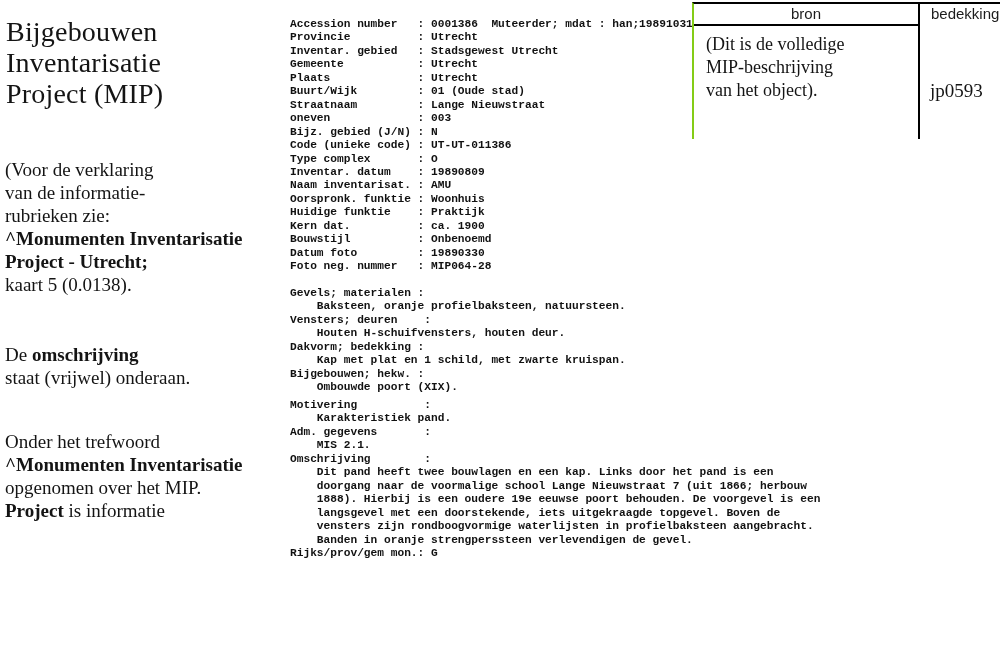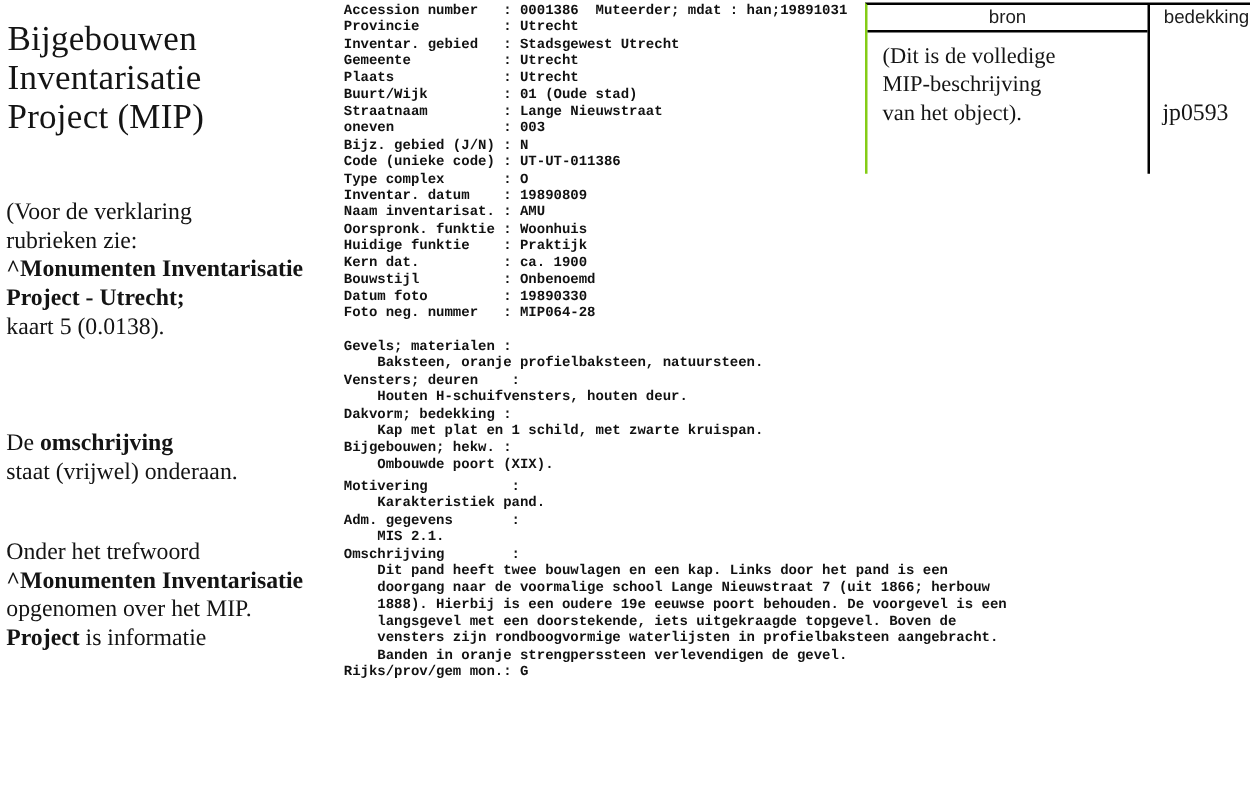--- a/index.html
+++ b/index.html
@@ -25,21 +25,21 @@
   }
   .note span{display:block;}
   .note .inline{display:inline;}
   .note b{font-weight:700;}
   .n1{top:158px;}
   .n2{top:343px;}
   .n3{top:430px;}
   
   .rec{
     position:absolute;left:274px;
-    margin:1px;
+    margin:16px;
     font-family:"Liberation Mono","DejaVu Sans Mono",monospace;
     font-size:11.2px;line-height:13.45px;font-weight:700;
     white-space:pre;color:#111;
   }
   .rec1{top:2px;}
   .rec2{top:271px;}
   .rec3{top:383px;}
   
   .reftable{
     position:absolute;left:692px;top:2px;width:308px;height:137px;
@@ -77,20 +77,21 @@
 <div class="page">
 
   <h1 class="title">
     <span>Bijgebouwen</span>
     <span>Inventarisatie</span>
     <span>Project (MIP)</span>
   </h1>
 
   <div class="note n1">
     <span>(Voor de verklaring</span>
+    <span>van de informatie-</span>
     <span>rubrieken zie:</span>
     <span><b>^Monumenten Inventarisatie</b></span>
     <span><b>Project - Utrecht;</b></span>
     <span>kaart 5 (0.0138).</span>
   </div>
 
   <div class="note n2">
     <span><span class="inline">De </span><b>omschrijving</b></span>
     <span>staat (vrijwel) onderaan.</span>
   </div>

